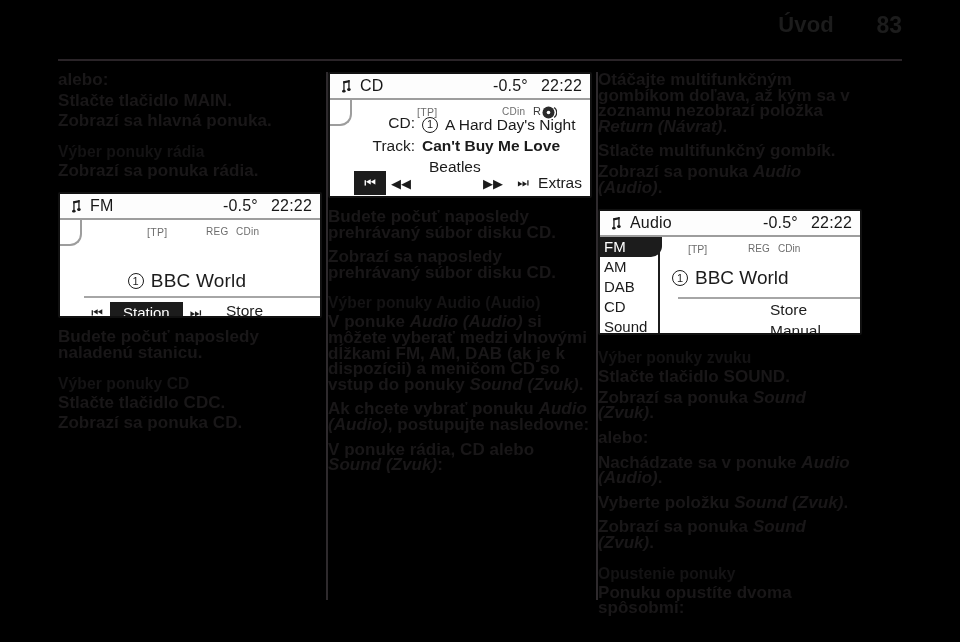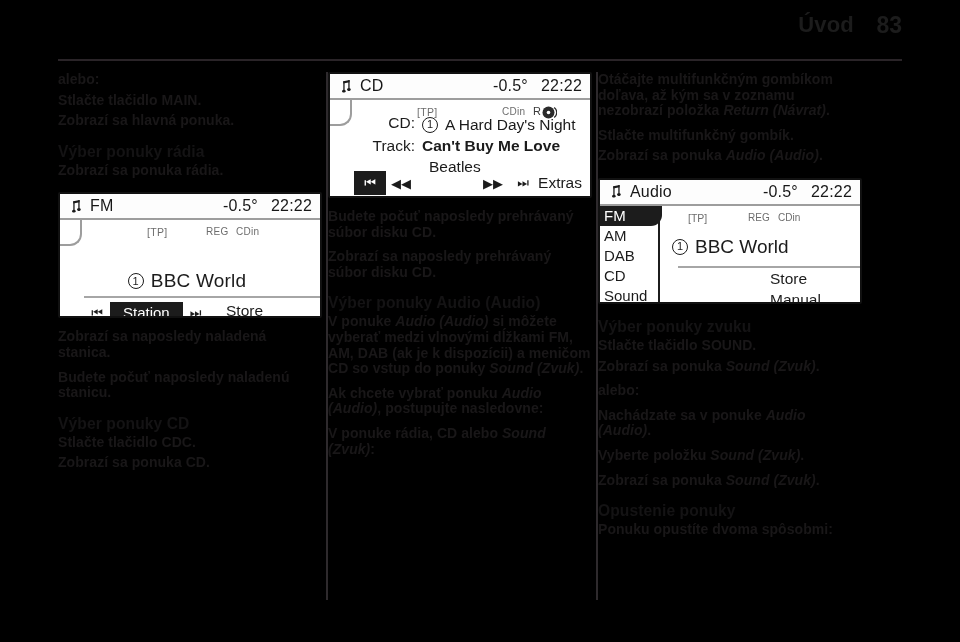--- a/index.html
+++ b/index.html
@@ -18,21 +18,21 @@
 
   
   .header {
     position: absolute;
     left: 60px; right: 58px;
     top: 14px;
     height: 40px;
     display: flex;
     align-items: flex-start;
     justify-content: flex-end;
-    gap: 18px;
+    gap: 38px;
   }
   .header-title {
     font-size: 22px;
     font-weight: 700;
     color: #1c1c1c;
     letter-spacing: .2px;
     line-height: 1;
   }
   .header-page {
     font-size: 23px;
@@ -65,21 +65,21 @@
   .col-divider {
     width: 2px;
     background: #2e2a2d;
     margin: 0 0 0 0;
     flex: 0 0 2px;
     align-self: stretch;
   }
 
   
   p.t {
-    font-size: 14px;
+    font-size: 17px;
     line-height: 15.6px;
     font-weight: 700;
     color: #191718;
     margin: 0 0 9px 0;
     letter-spacing: .05px;
   }
   p.t.tight { margin-bottom: 5px; }
   h3.h {
     font-size: 15.6px;
     line-height: 18px;
@@ -381,21 +381,20 @@
               <div class="rightcol">
                 <div>Store</div>
                 <div>Manual</div>
 
               </div>
             </div>
           </div>
         </div>
       </div>
 
-      <p class="t">Zobrazí sa naposledy naladená stanica.</p>
       <p class="t">Budete počuť naposledy naladenú stanicu.</p>
 
       <h3 class="h">Výber ponuky CD</h3>
       <p class="t tight">Stlačte tlačidlo CDC.</p>
       <p class="t">Zobrazí sa ponuka CD.</p>
     </div>
 
     <div class="col-divider"></div>
 
     <div class="col">

